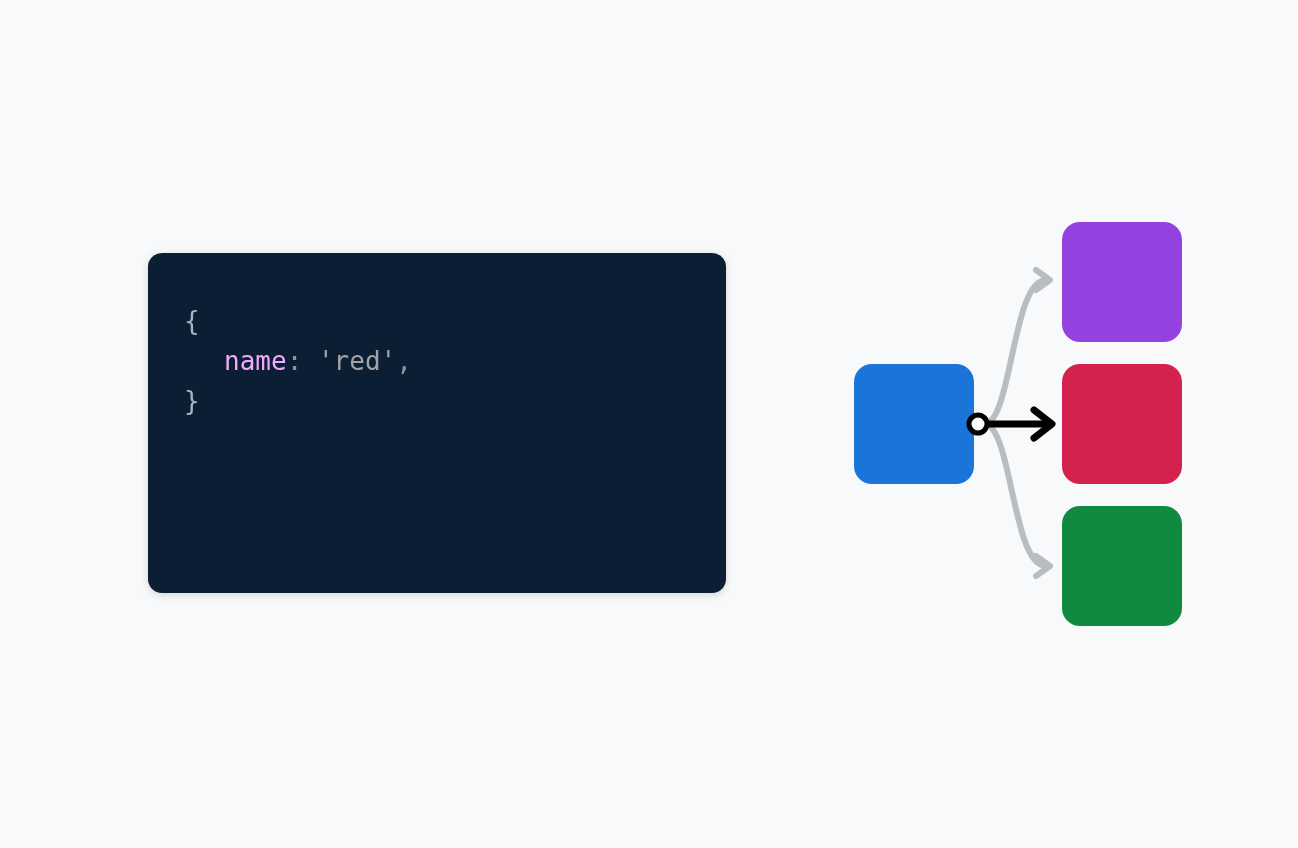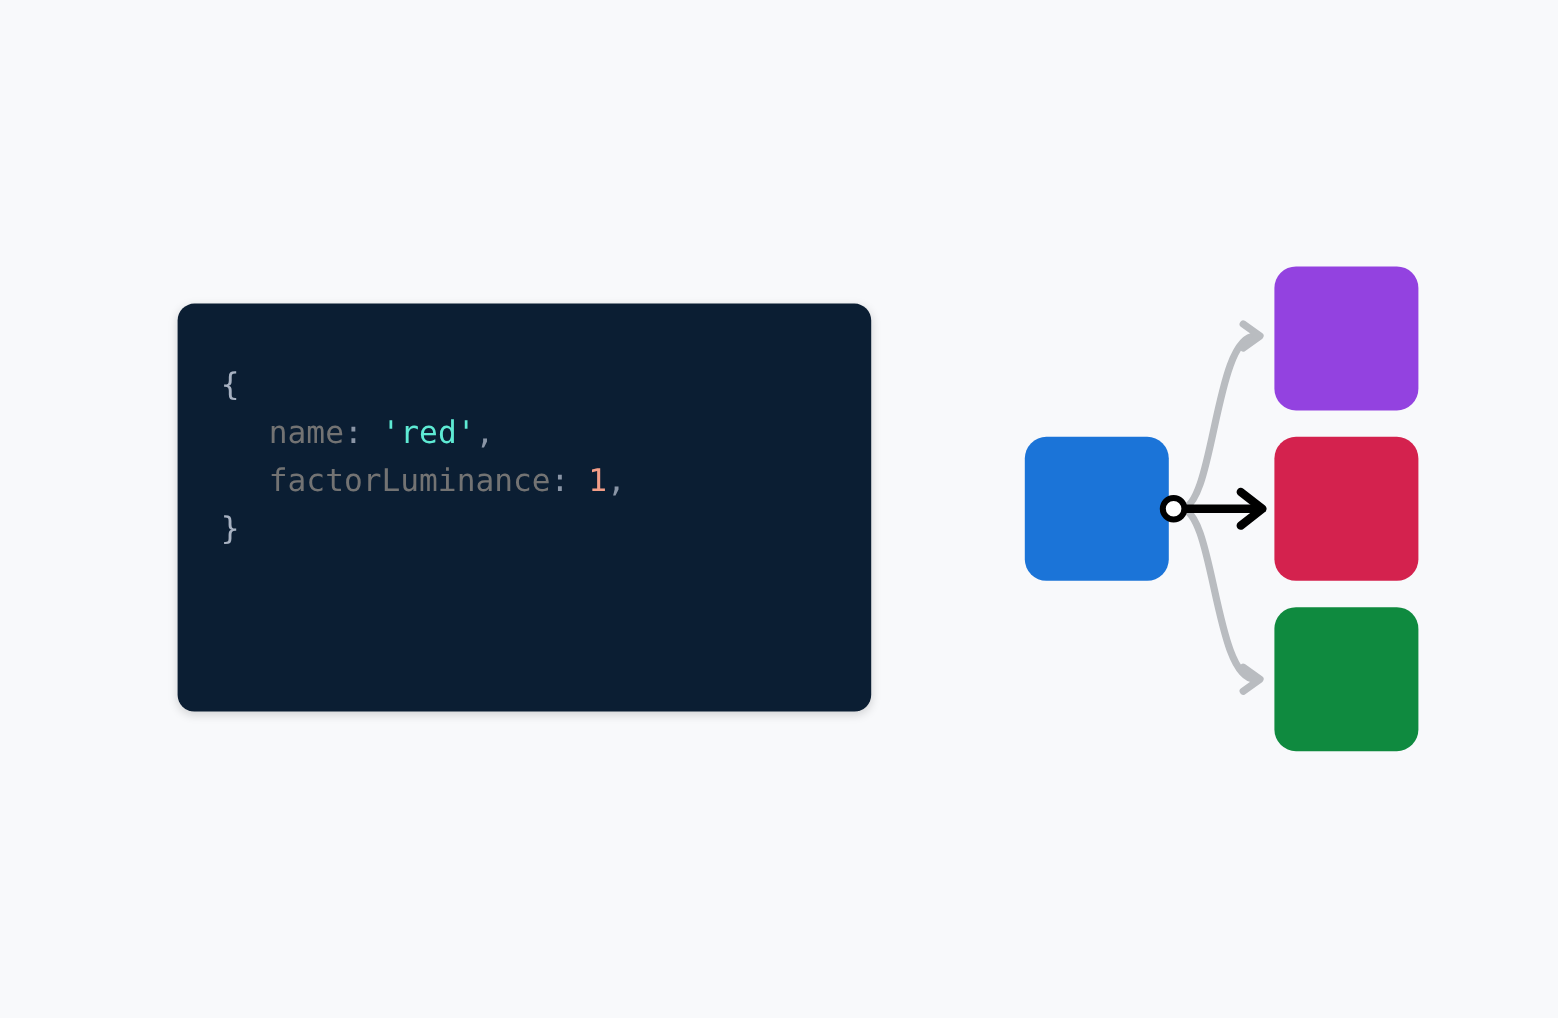--- a/index.html
+++ b/index.html
@@ -22,23 +22,23 @@
     padding: 48px 36px;
     box-shadow: 0 2px 8px rgba(0,0,0,0.15);
   }
   .code-line {
     font-size: 26px;
     line-height: 40px;
     white-space: pre;
     font-family: ui-monospace, "SF Mono", Menlo, Consolas, monospace;
   }
   .tok-brace { color: #a8b2c2; }
-  .tok-key { color: #737373; }
+  .tok-key { color: #f0abfc; }
   .tok-punct { color: #8a95a6; }
-  .tok-string { color: #5eead4; }
+  .tok-string { color: #a3a3a3; }
   .tok-number { color: #f29d87; }
   .indent1 { padding-left: 40px; }
 
   .diagram {
     position: absolute;
     left: 840px;
     top: 210px;
     width: 360px;
     height: 430px;
   }
@@ -68,21 +68,20 @@
 </head>
 <body>
 
 <div class="code-block">
   <div class="code-line"><span class="tok-brace">{</span></div>
 
   <div class="code-line indent1"><span class="tok-key">name</span><span class="tok-punct">: </span><span class="tok-string">'red'</span><span class="tok-punct">,</span></div>
 
 
 
-  <div class="code-line indent1"><span class="tok-key">factorLuminance</span><span class="tok-punct">: </span><span class="tok-number">1</span><span class="tok-punct">,</span></div>
 
   <div class="code-line"><span class="tok-brace">}</span></div>
 </div>
 
 <div class="diagram">
   <div class="swatch swatch-source" style="background: rgb(27, 116, 216);"></div>
   <div class="swatch swatch-purple" style="background: rgb(147, 66, 224);"></div>
   <div class="swatch swatch-red" style="background: rgb(212, 34, 78);"></div>
   <div class="swatch swatch-green" style="background: rgb(15, 138, 63);"></div>
 

